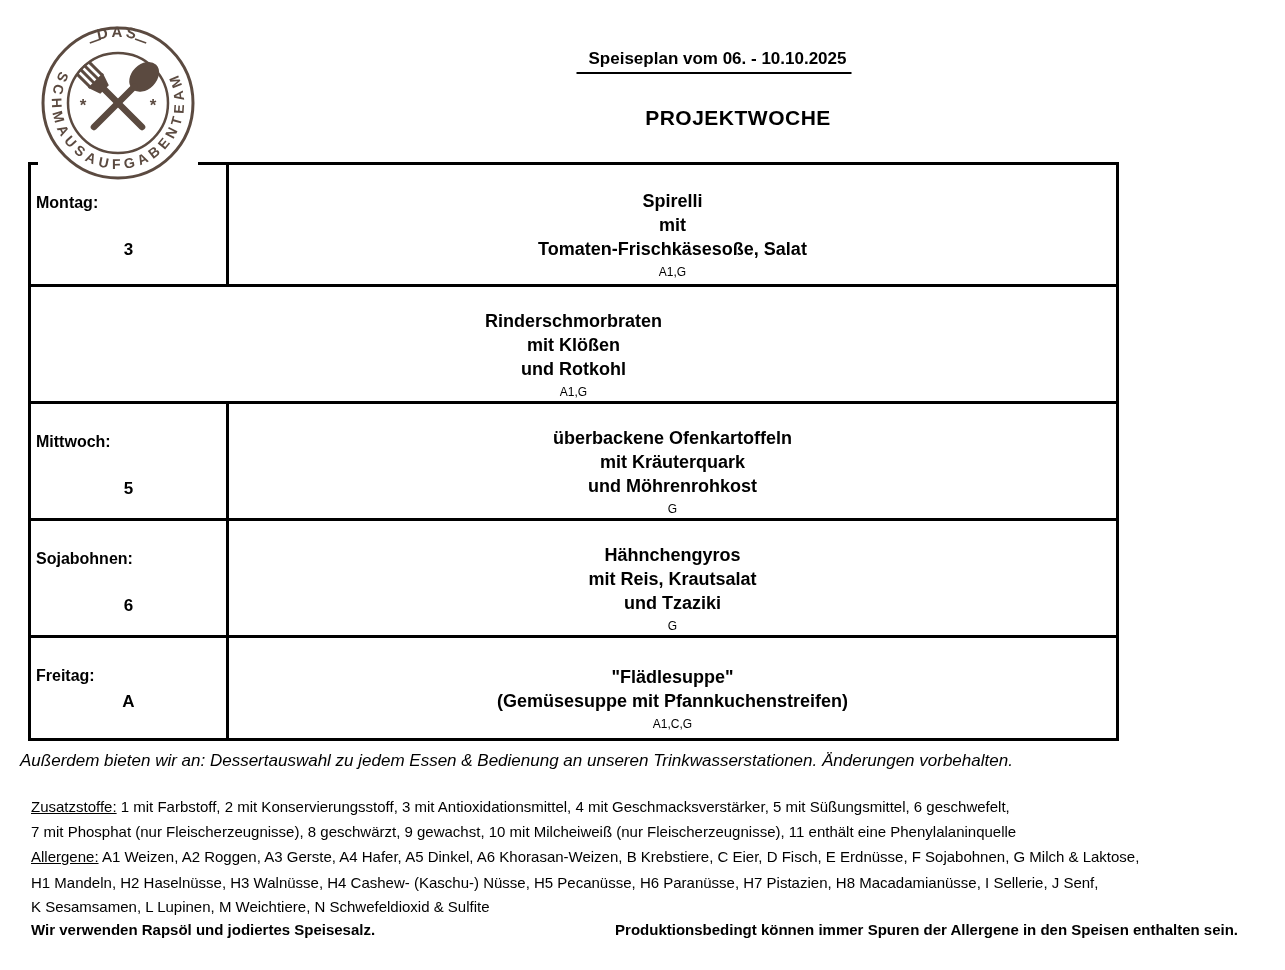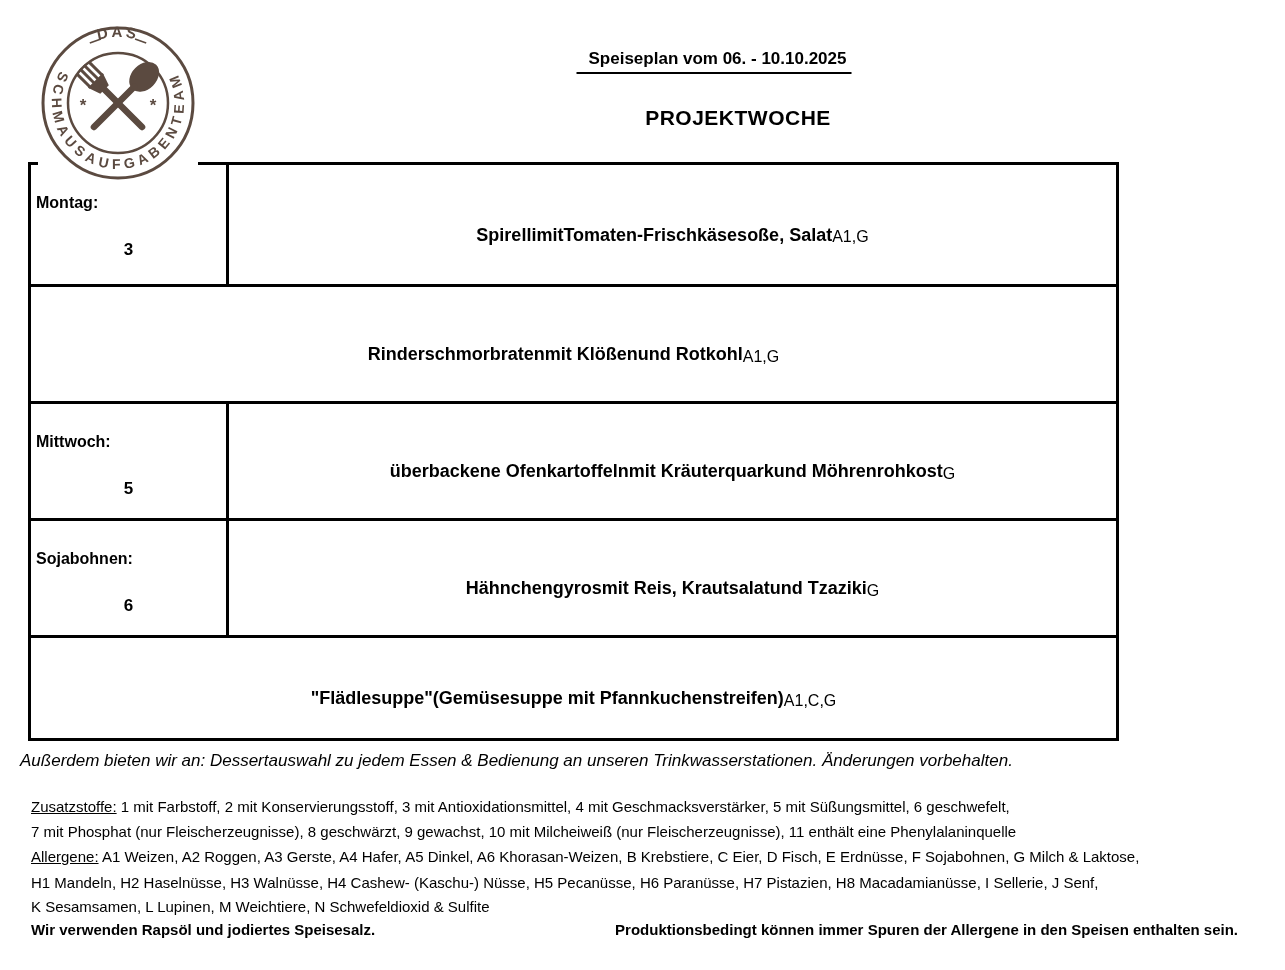--- a/index.html
+++ b/index.html
@@ -21,24 +21,24 @@
   .menu-table { position:absolute; left:28px; top:162px; width:1091px;
                 border:3px solid #000; z-index:1; background:#fff; }
   .menu-row { display:flex; border-bottom:3px solid #000; }
   .menu-row:last-child { border-bottom:none; }
   .r1 { height:122px; } .r2,.r3,.r4 { height:117px; } .r5 { height:100px; }
   .day-cell { width:198px; border-right:3px solid #000; position:relative; flex:none; }
   .day-label { position:absolute; top:29px; left:5px; font-size:16px; font-weight:bold; }
   .day-code { position:absolute; top:75px; left:0; right:0; text-align:center;
               font-size:17px; font-weight:bold; }
   .r5 .day-code { top:54px; }
-  .meal-cell { flex:1; display:flex; flex-direction:row; align-items:center;
+  .meal-cell { flex:1; display:flex; flex-direction:column; align-items:center;
                justify-content:center; padding-top:20px; text-align:left; }
   .meal-line { font-size:18px; font-weight:bold; line-height:24px; }
-  .meal-allergens { font-size:16px; font-weight:normal; line-height:15px; margin-top:4px; }
+  .meal-allergens { font-size:12px; font-weight:normal; line-height:15px; margin-top:4px; }
 
   
   .service-note { position:absolute; top:751px; left:20px; font-size:17px; white-space:nowrap;font-style:italic; }
   .info-line { position:absolute; left:31px; font-size:15px; white-space:nowrap; }
   .l1 { top:798px; } .l2 { top:823px; } .l3 { top:848px; } .l4 { top:874px; } .l5 { top:898px; }
   .u-label { text-decoration:underline; }
   .bottom-note { position:absolute; top:921px; left:31px; width:1207px;
                  display:flex; justify-content:space-between;
                  font-size:15px; font-weight:bold; white-space:nowrap; }
 </style>
@@ -132,20 +132,24 @@
       </div>
       <div class="meal-cell">
         <div class="meal-line">Hähnchengyros</div>
         <div class="meal-line">mit Reis, Krautsalat</div>
         <div class="meal-line">und Tzaziki</div>
         <div class="meal-allergens">G</div>
       </div>
     </div>
 
     <div class="menu-row r5">
+      <div class="day-cell">
+        <div class="day-label">Freitag:</div>
+        <div class="day-code">A</div>
+      </div>
       <div class="meal-cell">
         <div class="meal-line">"Flädlesuppe"</div>
         <div class="meal-line">(Gemüsesuppe mit Pfannkuchenstreifen)</div>
         <div class="meal-allergens">A1,C,G</div>
       </div>
     </div>
 
   </div>
 
   <div class="service-note">Außerdem bieten wir an: Dessertauswahl zu jedem Essen &amp; Bedienung an unseren Trinkwasserstationen. Änderungen vorbehalten.</div>

